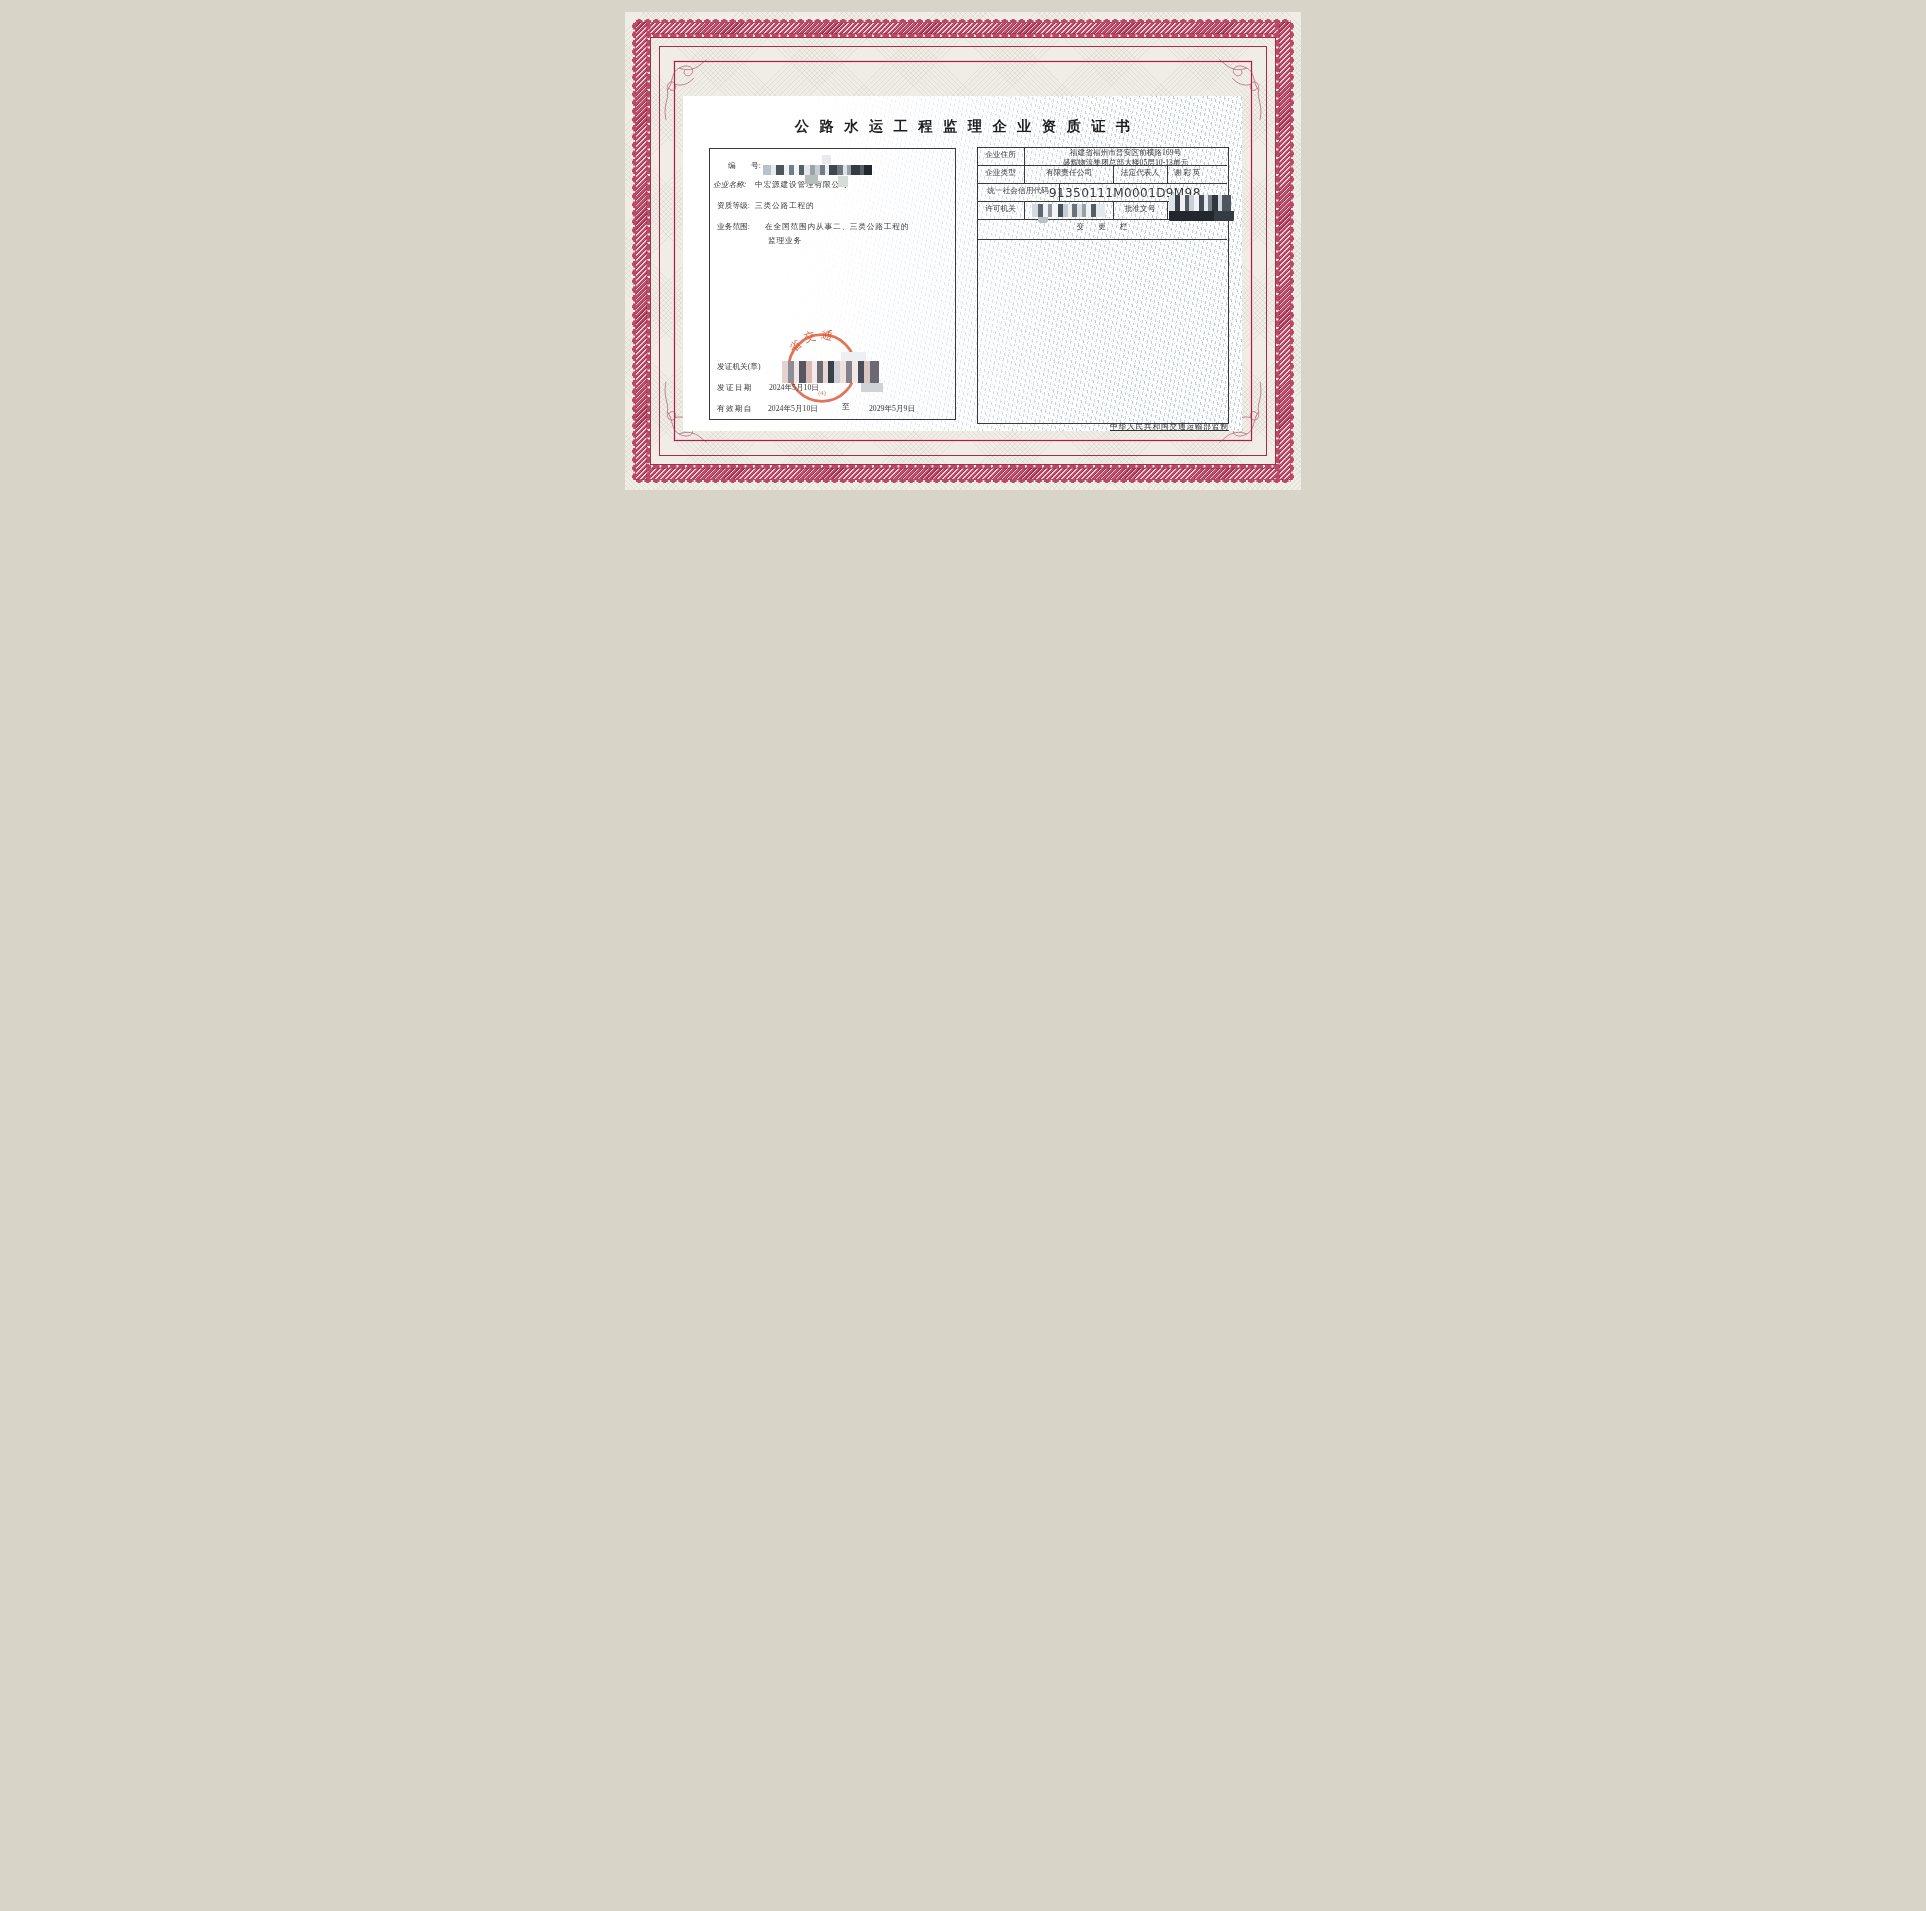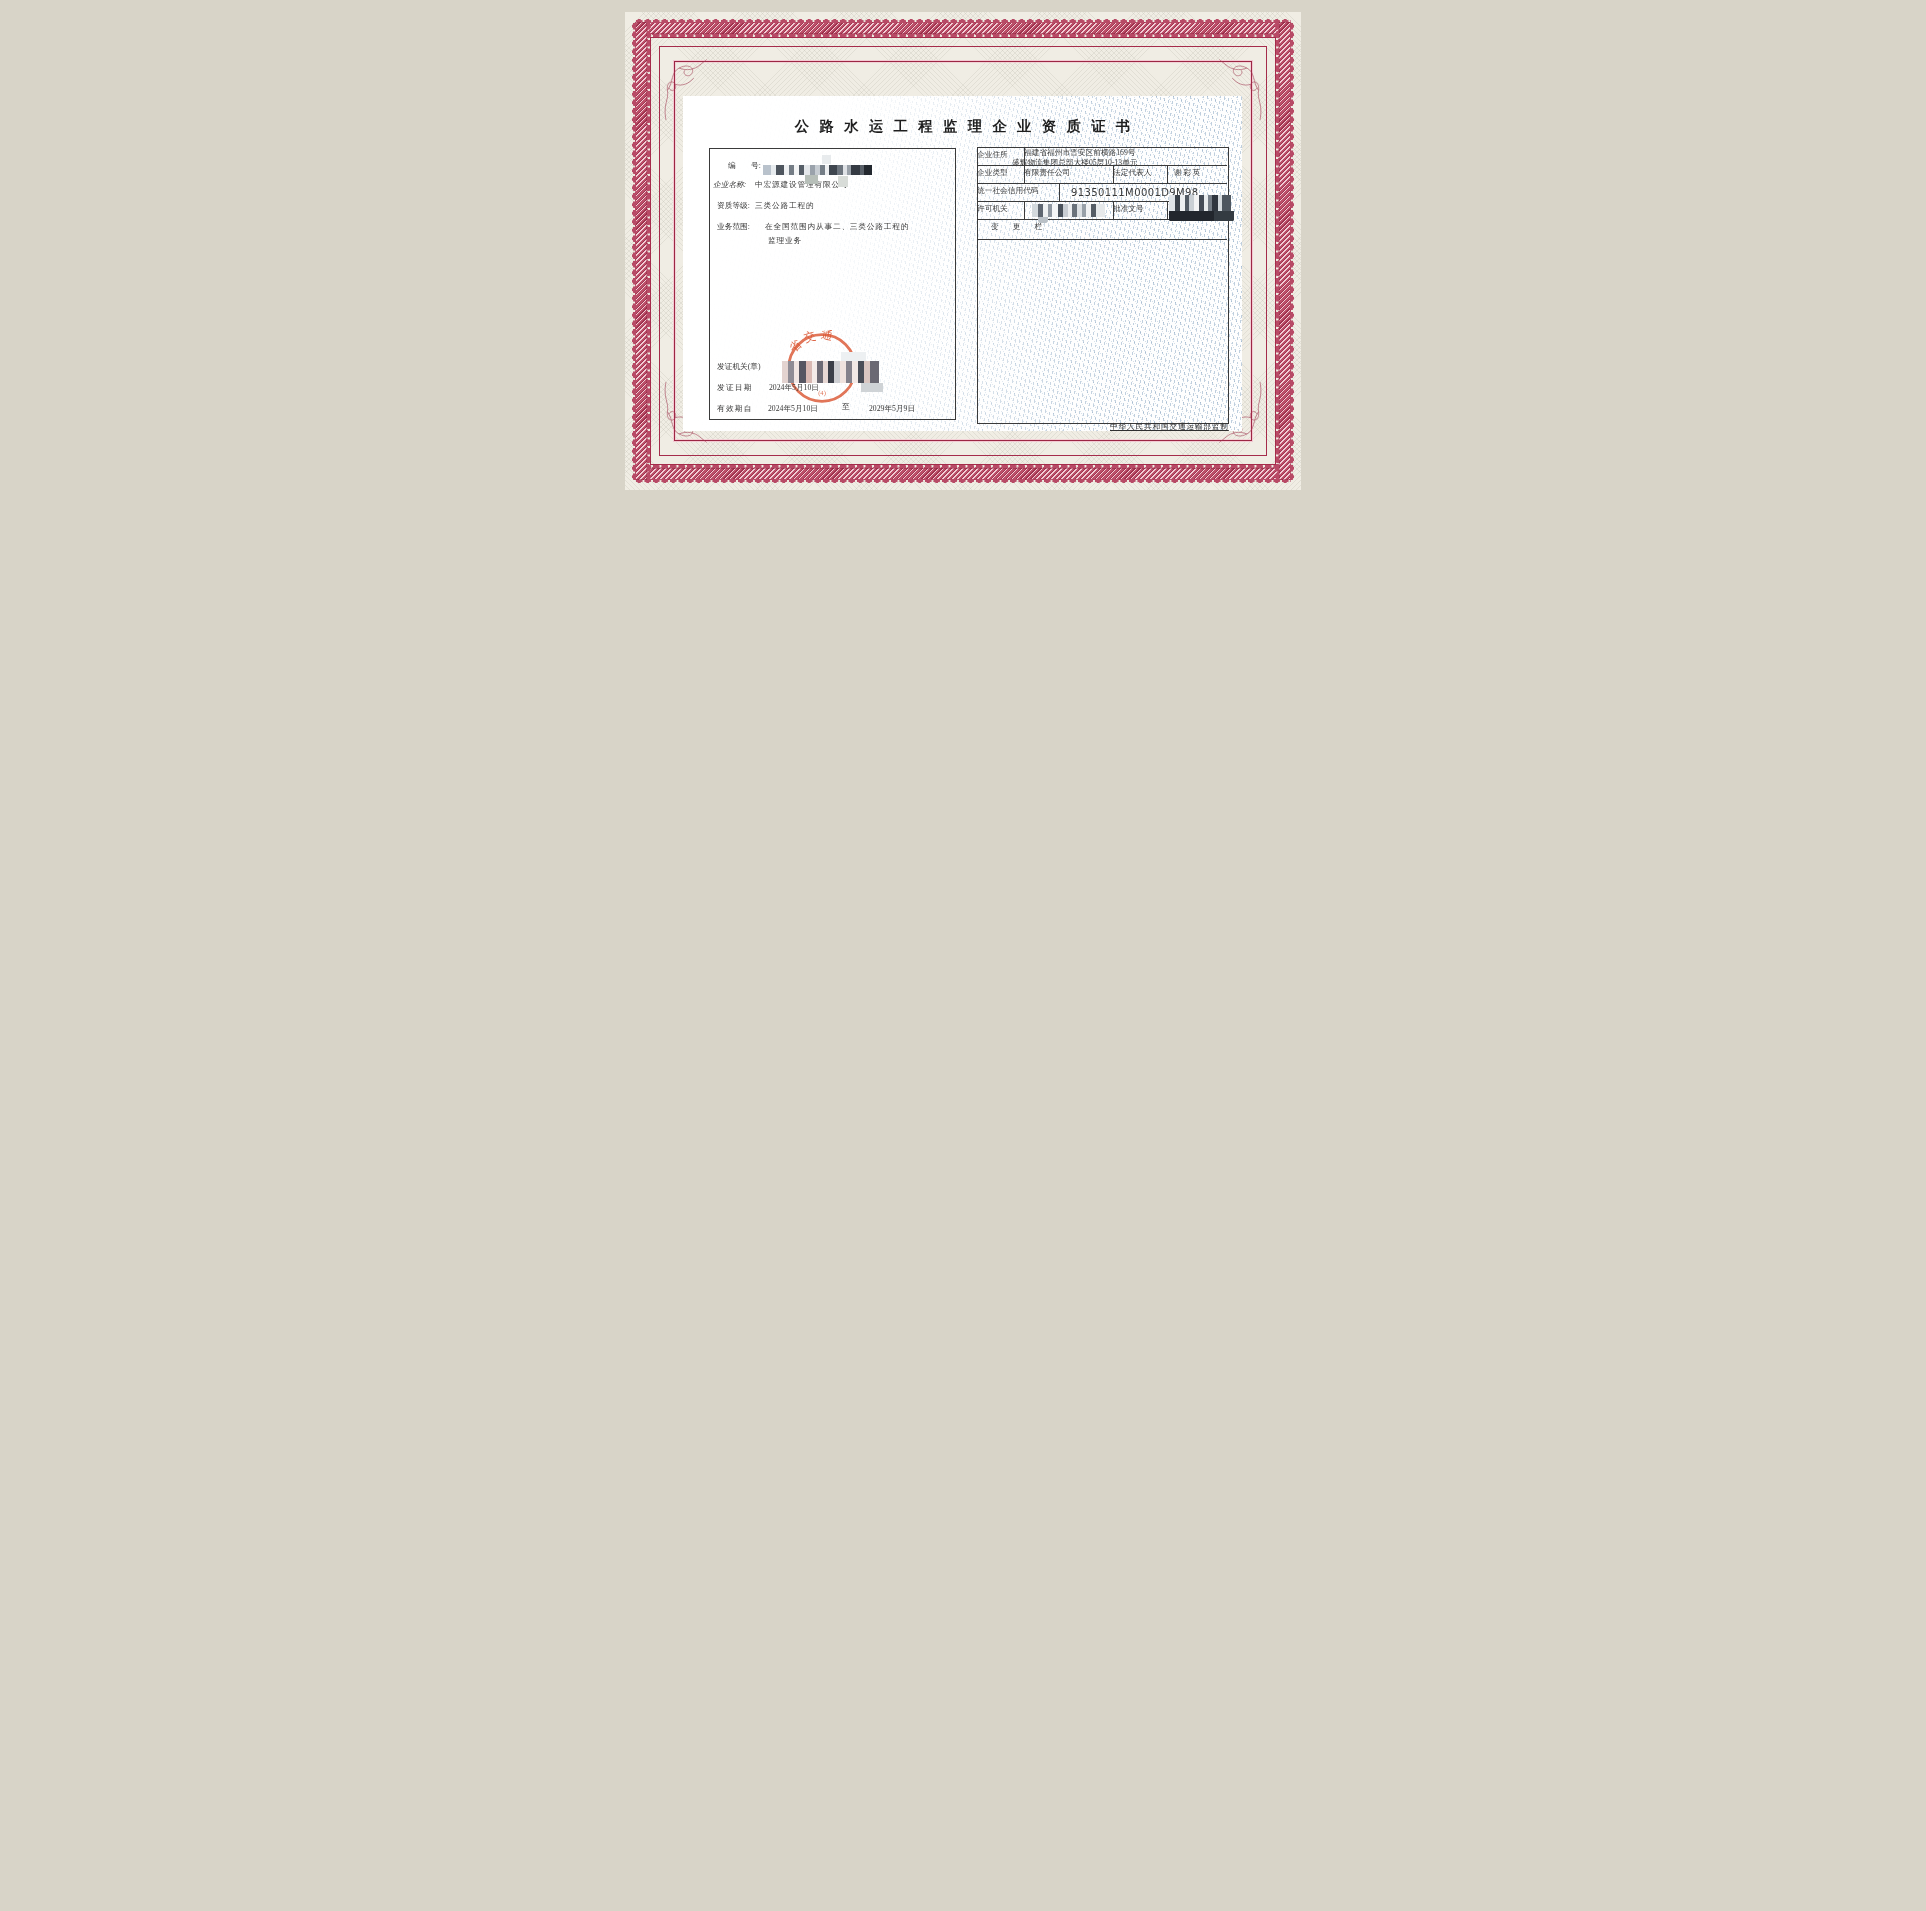--- a/index.html
+++ b/index.html
@@ -52,21 +52,21 @@
   #page .fade{background:linear-gradient(97deg,#fff 8%,rgba(255,255,255,.95) 27%,rgba(255,255,255,.6) 46%,rgba(255,255,255,.15) 66%,rgba(255,255,255,0) 82%);}
   
   .txt{position:absolute;font-size:7.7px;line-height:1.15;white-space:nowrap;z-index:3;}
   #title{left:58px;top:105px;width:559px;text-align:center;font-family:"Liberation Sans",sans-serif;
     font-weight:bold;font-size:14.3px;letter-spacing:10.4px;text-indent:10.4px;color:#1e1e1e;z-index:3;position:absolute;}
   .box{position:absolute;border:0.8px solid #3a3a3a;z-index:2;}
   #left-box{left:84px;top:136px;width:245px;height:270px;}
   #right-box{left:352px;top:135px;width:250px;height:275px;}
   .hline,.vline{position:absolute;background:#3a3a3a;z-index:2;}
   .hline{height:0.8px;} .vline{width:0.8px;}
-  .center{}
+  .center{text-align:center;}
   .mono{font-family:"DejaVu Sans",sans-serif;letter-spacing:0.4px;}
   
   .mosaic{position:absolute;z-index:4;}
   #mx-serial{left:138px;top:153px;width:109px;height:10px;background:linear-gradient(90deg,
     #b9c2cc 0 7%,#e8ecef 7% 12%,#4e555e 12% 19%,#eef0f2 19% 24%,#747c85 24% 28%,#f3f4f5 28% 33%,
     #565e67 33% 38%,#e4e7ea 38% 43%,#9aa2ab 43% 48%,#c6ccd2 48% 52%,#747d86 52% 57%,#eceef0 57% 61%,
     #3f464f 61% 68%,#6d757e 68% 73%,#dfe2e6 73% 77%,#9aa1a9 77% 81%,#343a43 81% 89%,#585f68 89% 93%,#23282f 93% 100%);}
   #mx-issuer{left:157px;top:349px;width:97px;height:22.3px;background:linear-gradient(90deg,
     #e3d3d0 0 6%,#8f8c95 6% 12%,#f1e6e3 12% 18%,#565662 18% 25%,#d9b9b3 25% 31%,#f4ebe8 31% 36%,
     #6e6b75 36% 42%,#e7d7d3 42% 47%,#3b3f49 47% 54%,#cdced2 54% 60%,#efe2de 60% 66%,#84818b 66% 72%,
@@ -183,21 +183,21 @@
   <div class="vline" style="left:542px;top:189px;height:18px;"></div>
 
   <div class="txt center" style="left:352px;width:47px;top:139px;">企业住所</div>
   <div class="txt center" style="left:399px;width:203px;top:137px;">福建省福州市晋安区前横路169号</div>
   <div class="txt center" style="left:387px;width:227px;top:147px;">盛辉物流集团总部大楼05层10-13单元</div>
   <div class="txt center" style="left:352px;width:47px;top:157px;">企业类型</div>
   <div class="txt center" style="left:399px;width:90px;top:157px;">有限责任公司</div>
   <div class="txt center" style="left:488px;width:54px;top:157px;">法定代表人</div>
   <div class="txt" style="left:549px;top:157px;letter-spacing:1.5px;">谢彩英</div>
   <div class="txt center" style="left:352px;width:82px;top:175px;">统一社会信用代码</div>
-  <div class="txt mono" style="left:446px;top:175px;font-size:10px;">91350111M0001D9M98</div>
+  <div class="txt mono" style="left:424px;top:175px;font-size:12px;">91350111M0001D9M98</div>
   <div class="txt center" style="left:352px;width:47px;top:193px;">许可机关</div>
   <div class="txt center" style="left:488px;width:54px;top:193px;">批准文号</div>
   <div class="txt center" style="left:352px;width:250px;top:211px;letter-spacing:14px;text-indent:14px;">变更栏</div>
 
   <div class="txt" id="footer">中华人民共和国交通运输部监制</div>
 
   <div class="mosaic" id="mx-serial"></div>
   <div class="chip" style="left:180px;top:163px;width:13px;height:8.5px;background:#b7bfb9;"></div>
   <div class="chip" style="left:213px;top:164px;width:10px;height:10.8px;background:#d8dcd8;"></div>
   <div class="chip" style="left:197px;top:143px;width:9.2px;height:8.5px;background:#e8ebed;"></div>

